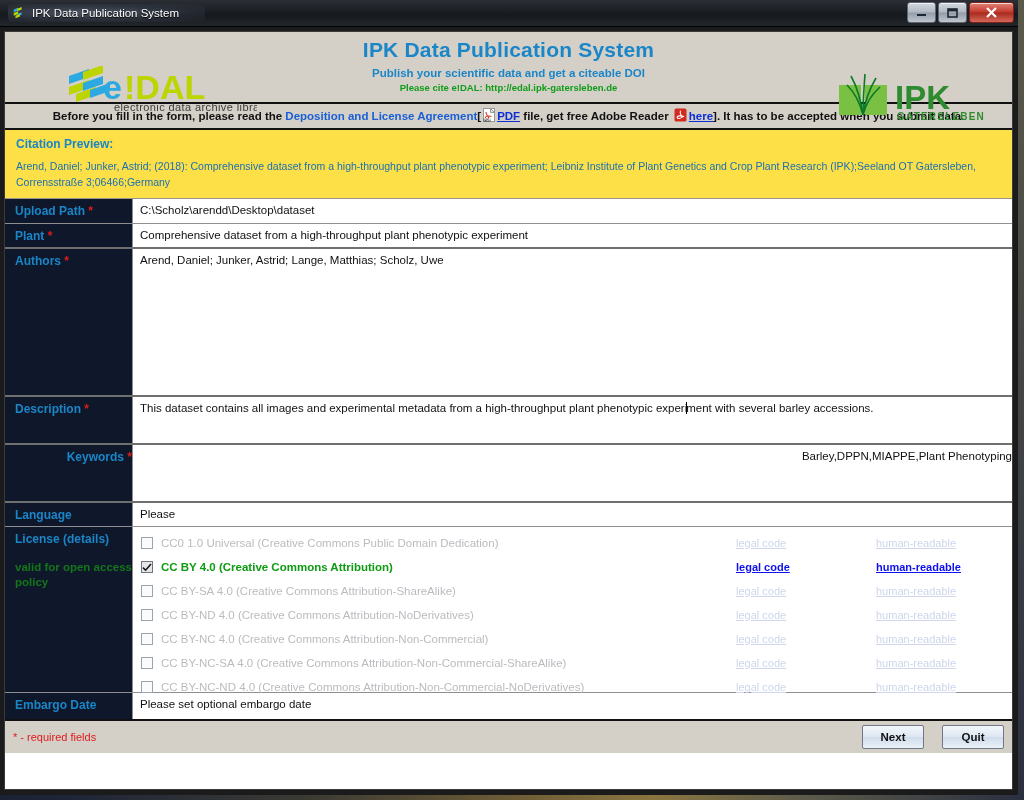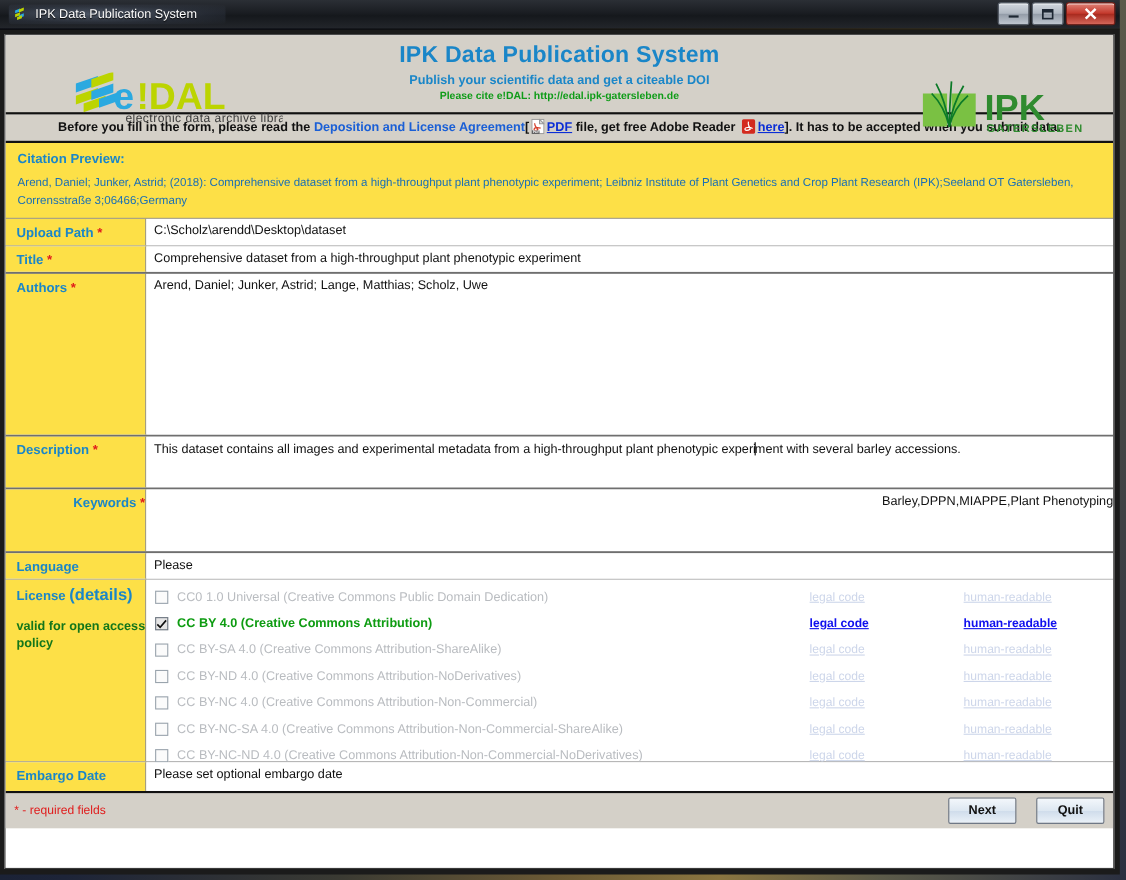--- a/index.html
+++ b/index.html
@@ -186,30 +186,30 @@
   
   .row {
     display: flex;
     border-bottom: 1px solid #8f8f8f;
     box-sizing: border-box;
   }
   .row.thick { border-bottom: 2px solid #6f6f6f; }
   .lbl {
     width: 128px;
     min-width: 128px;
-    background: #fde047;
+    background: #0f172a;
     border-right: 1px solid #8f8f8f;
     box-sizing: border-box;
     padding: 5px 0 0 10px;
     font-size: 12px;
     font-weight: bold;
     color: #1a86c8;
   }
   .lbl .req { color: #e01b1b; font-weight: bold; }
-  .lbl .details { color: #1a86c8; font-size: 15px; font-weight: bold; }
+  .lbl .details { color: #1a86c8; font-size: 12px; font-weight: bold; }
   .valid-note {
     color: #13761a;
     font-size: 11.5px;
     font-weight: bold;
     line-height: 15px;
     margin-top: 14px;
   }
   .val {
     flex: 1;
     background: #ffffff;
@@ -400,21 +400,21 @@
       <div class="row" style="height:25px;">
         <div class="lbl">
           <span>Upload Path</span>
           <span class="req">*</span>
         </div>
         <div class="val">C:\Scholz\arendd\Desktop\dataset</div>
       </div>
 
       <div class="row thick" style="height:25px;">
         <div class="lbl">
-          <span>Title</span>
+          <span>Plant</span>
           <span class="req">*</span>
         </div>
         <div class="val">Comprehensive dataset from a high-throughput plant phenotypic experiment</div>
       </div>
 
       <div class="row thick" style="height:148px;">
         <div class="lbl">
           <span>Authors</span>
           <span class="req">*</span>
         </div>

